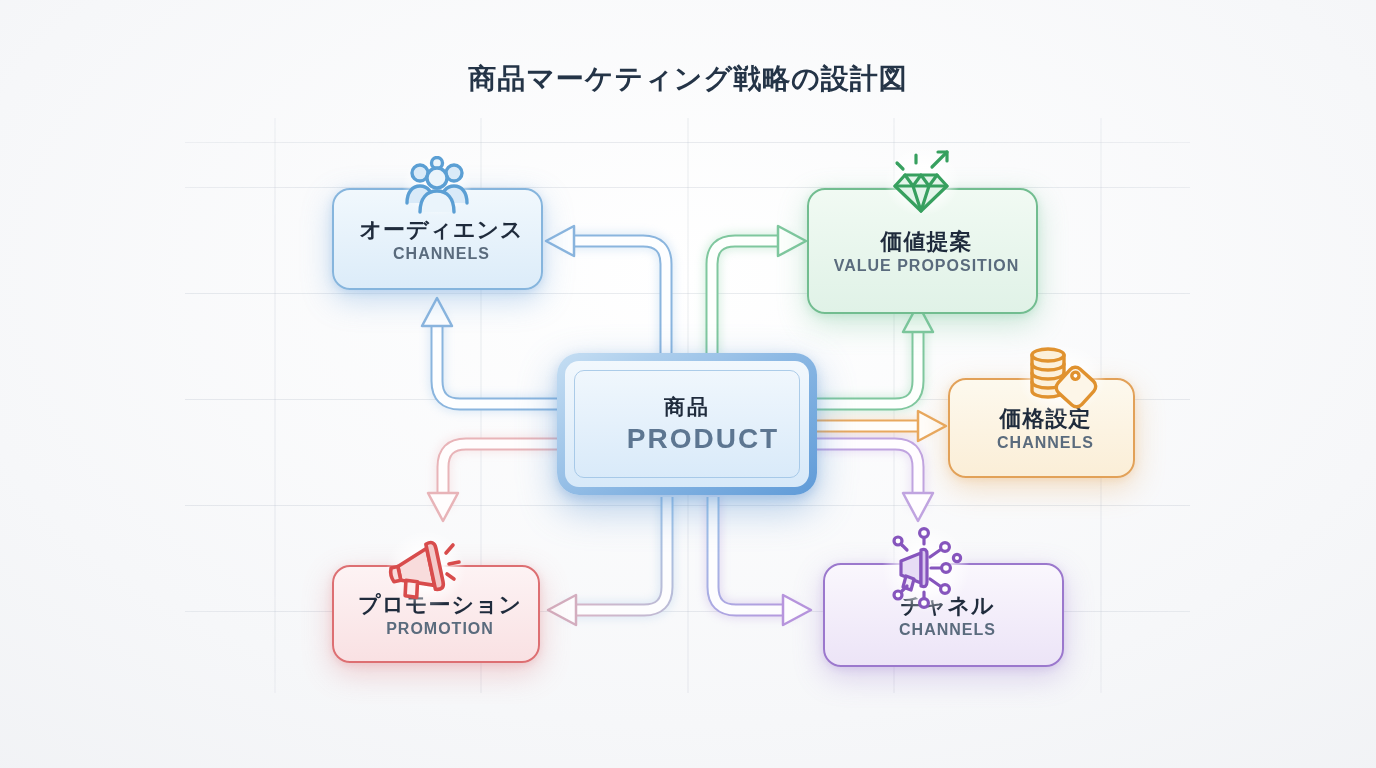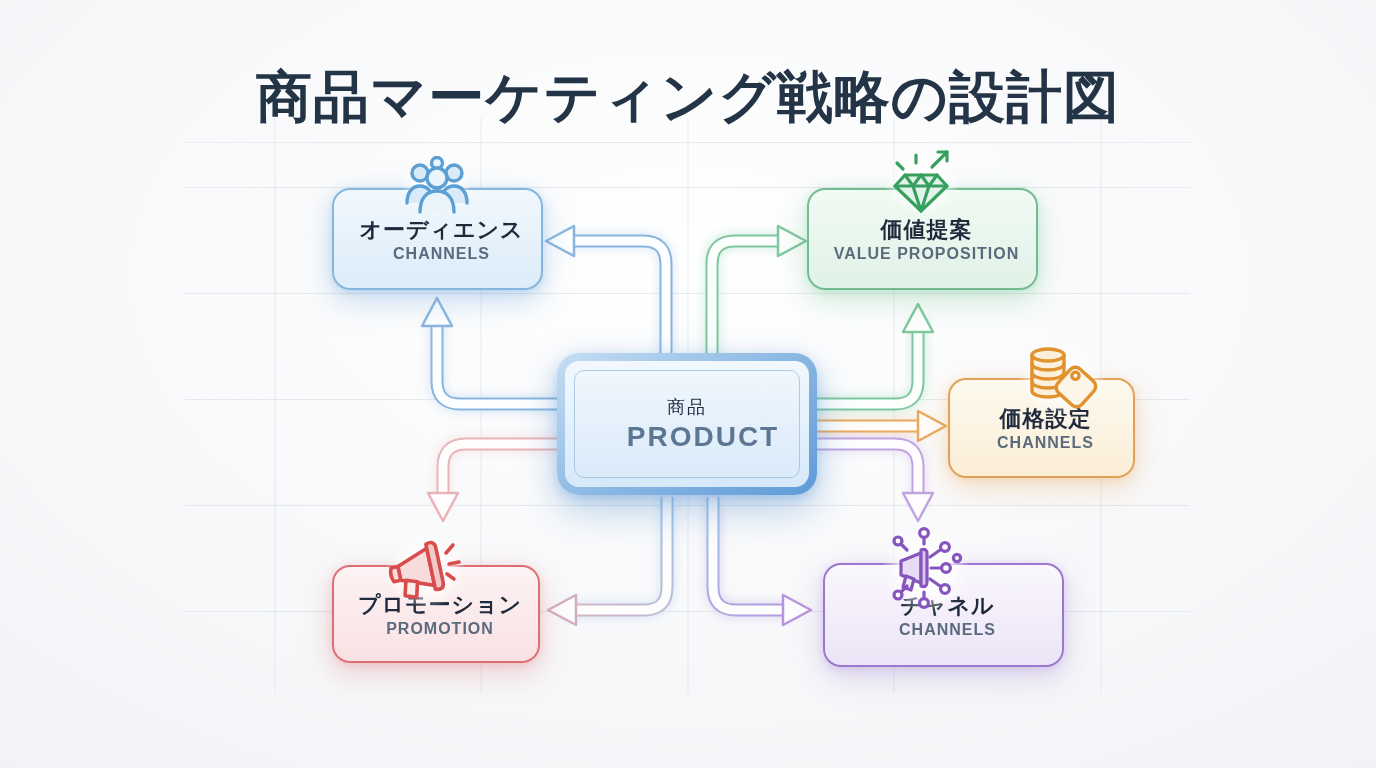--- a/index.html
+++ b/index.html
@@ -15,41 +15,41 @@
     background-image:
       repeating-linear-gradient(to right, rgba(150,160,178,.25) 0 1px, transparent 1px 206.5px),
       repeating-linear-gradient(to bottom, rgba(150,160,178,.25) 0 1px, transparent 1px 106px);
     background-position: 89.5px 0, 0 69px;
     -webkit-mask-image: radial-gradient(95% 95% at 50% 50%, #000 55%, transparent 99%);
     mask-image: radial-gradient(95% 95% at 50% 50%, #000 55%, transparent 99%);
     opacity:.8; z-index:0;
   }
   .title {
     position:absolute; left:0; top:60px; width:100%;
-    text-align:center; font-size:56px; font-weight:800;
+    text-align:center; font-size:28px; font-weight:800;
     color:#243447; letter-spacing:1px; z-index:5;
   }
   svg.wires { position:absolute; left:0; top:0; z-index:1; }
 
   
   .node {
     position:absolute; z-index:2; border-radius:18px;
     display:flex; flex-direction:column; align-items:center; justify-content:center; padding-left:8px;
   }
   .node .jp { font-size:22px; font-weight:700; color:#1f2b3c; letter-spacing:1px; }
   .node .en { font-size:16px; font-weight:600; color:#5a6b7d; letter-spacing:1px; }
 
   .node.audience {
     left:332px; top:188px; width:211px; height:102px;
     border:2px solid #86b5dd;
     background:linear-gradient(180deg,#f1f8fd 0%,#dcecf9 100%);
     box-shadow:0 10px 30px rgba(110,165,220,.38), 0 2px 8px rgba(110,165,220,.25);
   }
   .node.valueprop {
-    left:807px; top:188px; width:231px; height:102px;
+    left:807px; top:188px; width:231px; height:126px;
     border:2px solid #72bd90;
     background:linear-gradient(180deg,#f1faf3 0%,#e0f2e7 100%);
     box-shadow:0 10px 30px rgba(100,190,140,.32), 0 2px 8px rgba(100,190,140,.22);
   }
   .node.pricing {
     left:948px; top:378px; width:187px; height:100px;
     border:2px solid #e2a158;
     background:linear-gradient(180deg,#fdf9ee 0%,#fbeed7 100%);
     box-shadow:0 10px 30px rgba(230,165,85,.32), 0 2px 8px rgba(230,165,85,.22);
   }
@@ -75,21 +75,21 @@
   }
   .product-inner {
     position:relative; width:100%; height:100%; border-radius:14px;
     background:linear-gradient(180deg,#f2f8fd 0%,#d7e9f9 100%);
     display:flex; flex-direction:column; align-items:center; justify-content:center; gap:2px;
   }
   .product-inner::after {
     content:""; position:absolute; inset:9px; border-radius:10px;
     border:1.5px solid rgba(150,190,225,.75); pointer-events:none;
   }
-  .product-inner .jp { font-size:18px; font-weight:400; color:#1f2b3c; letter-spacing:2px; }
+  .product-inner .jp { font-size:21px; font-weight:700; color:#1f2b3c; letter-spacing:2px; }
   .product-inner .en { font-size:28px; font-weight:600; color:#5d7691; letter-spacing:2px;margin-left:32px; }
 
   
   .iconwrap {
     position:absolute; z-index:3; display:flex; align-items:center; justify-content:center;
     background:radial-gradient(closest-side, rgba(255,255,255,.95) 45%, rgba(255,255,255,0) 100%);
   }
   .ic-audience { left:402px; top:154px; width:70px; height:62px; }
   .ic-valueprop { left:884px; top:146px; width:76px; height:70px; }
   .ic-pricing  { left:1018px; top:344px; width:88px; height:70px; }

